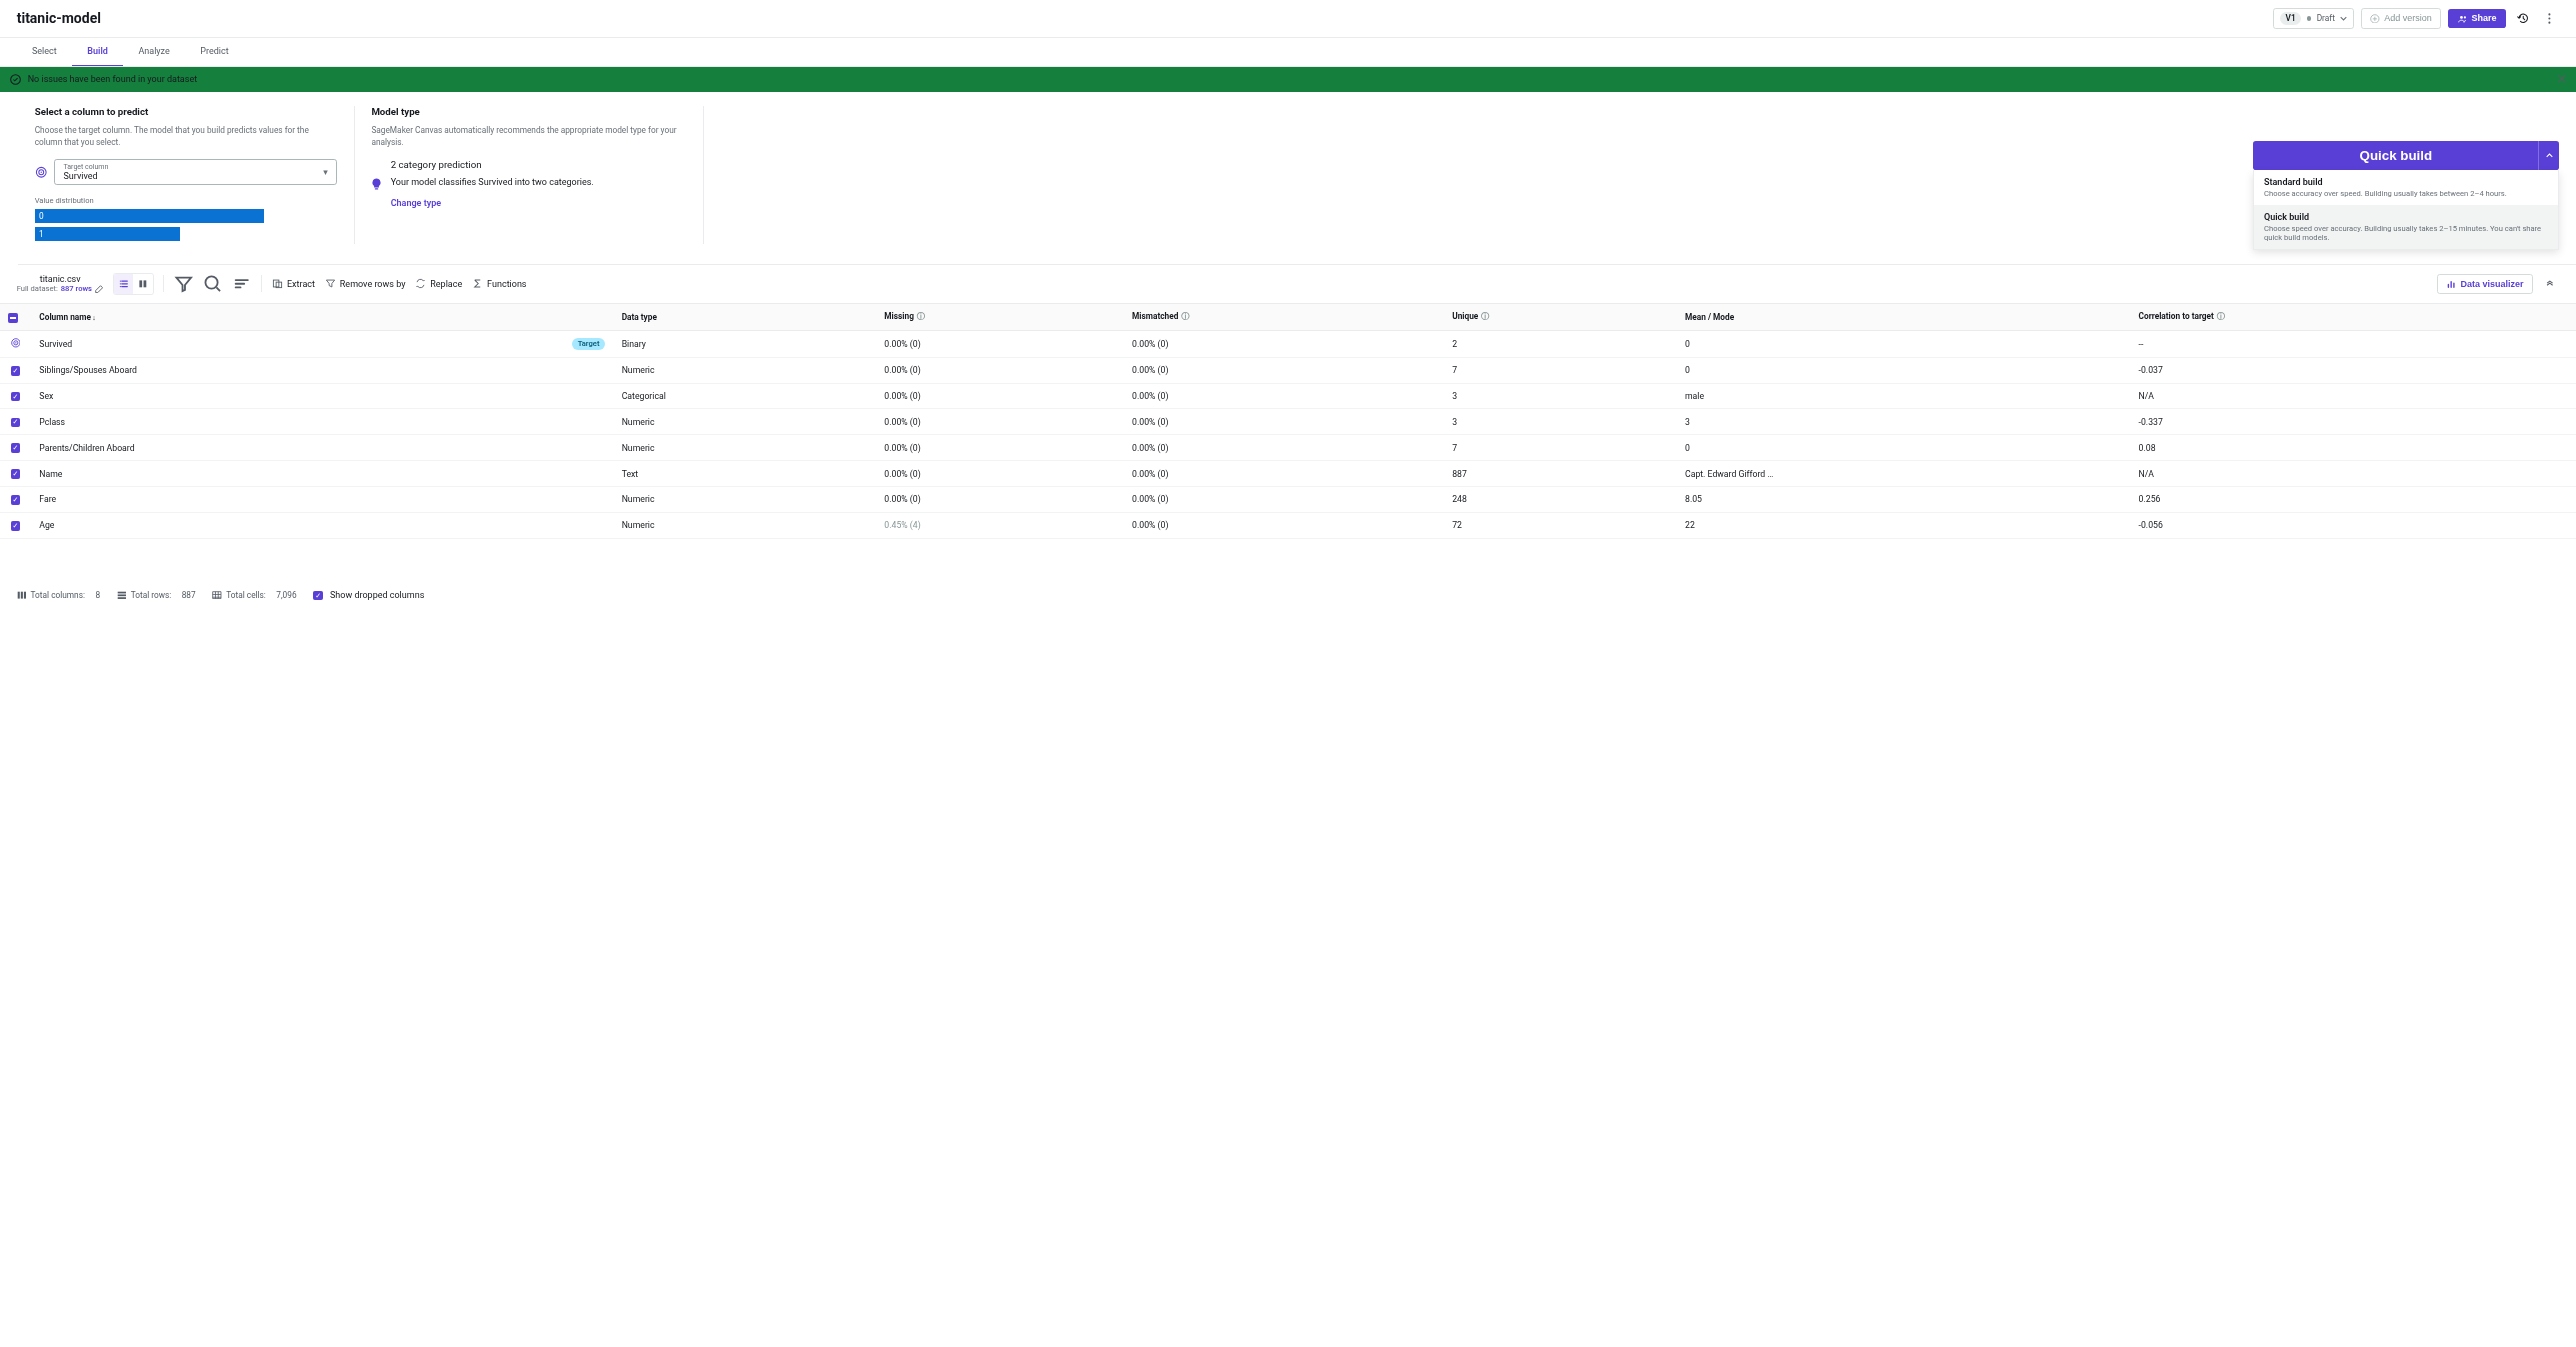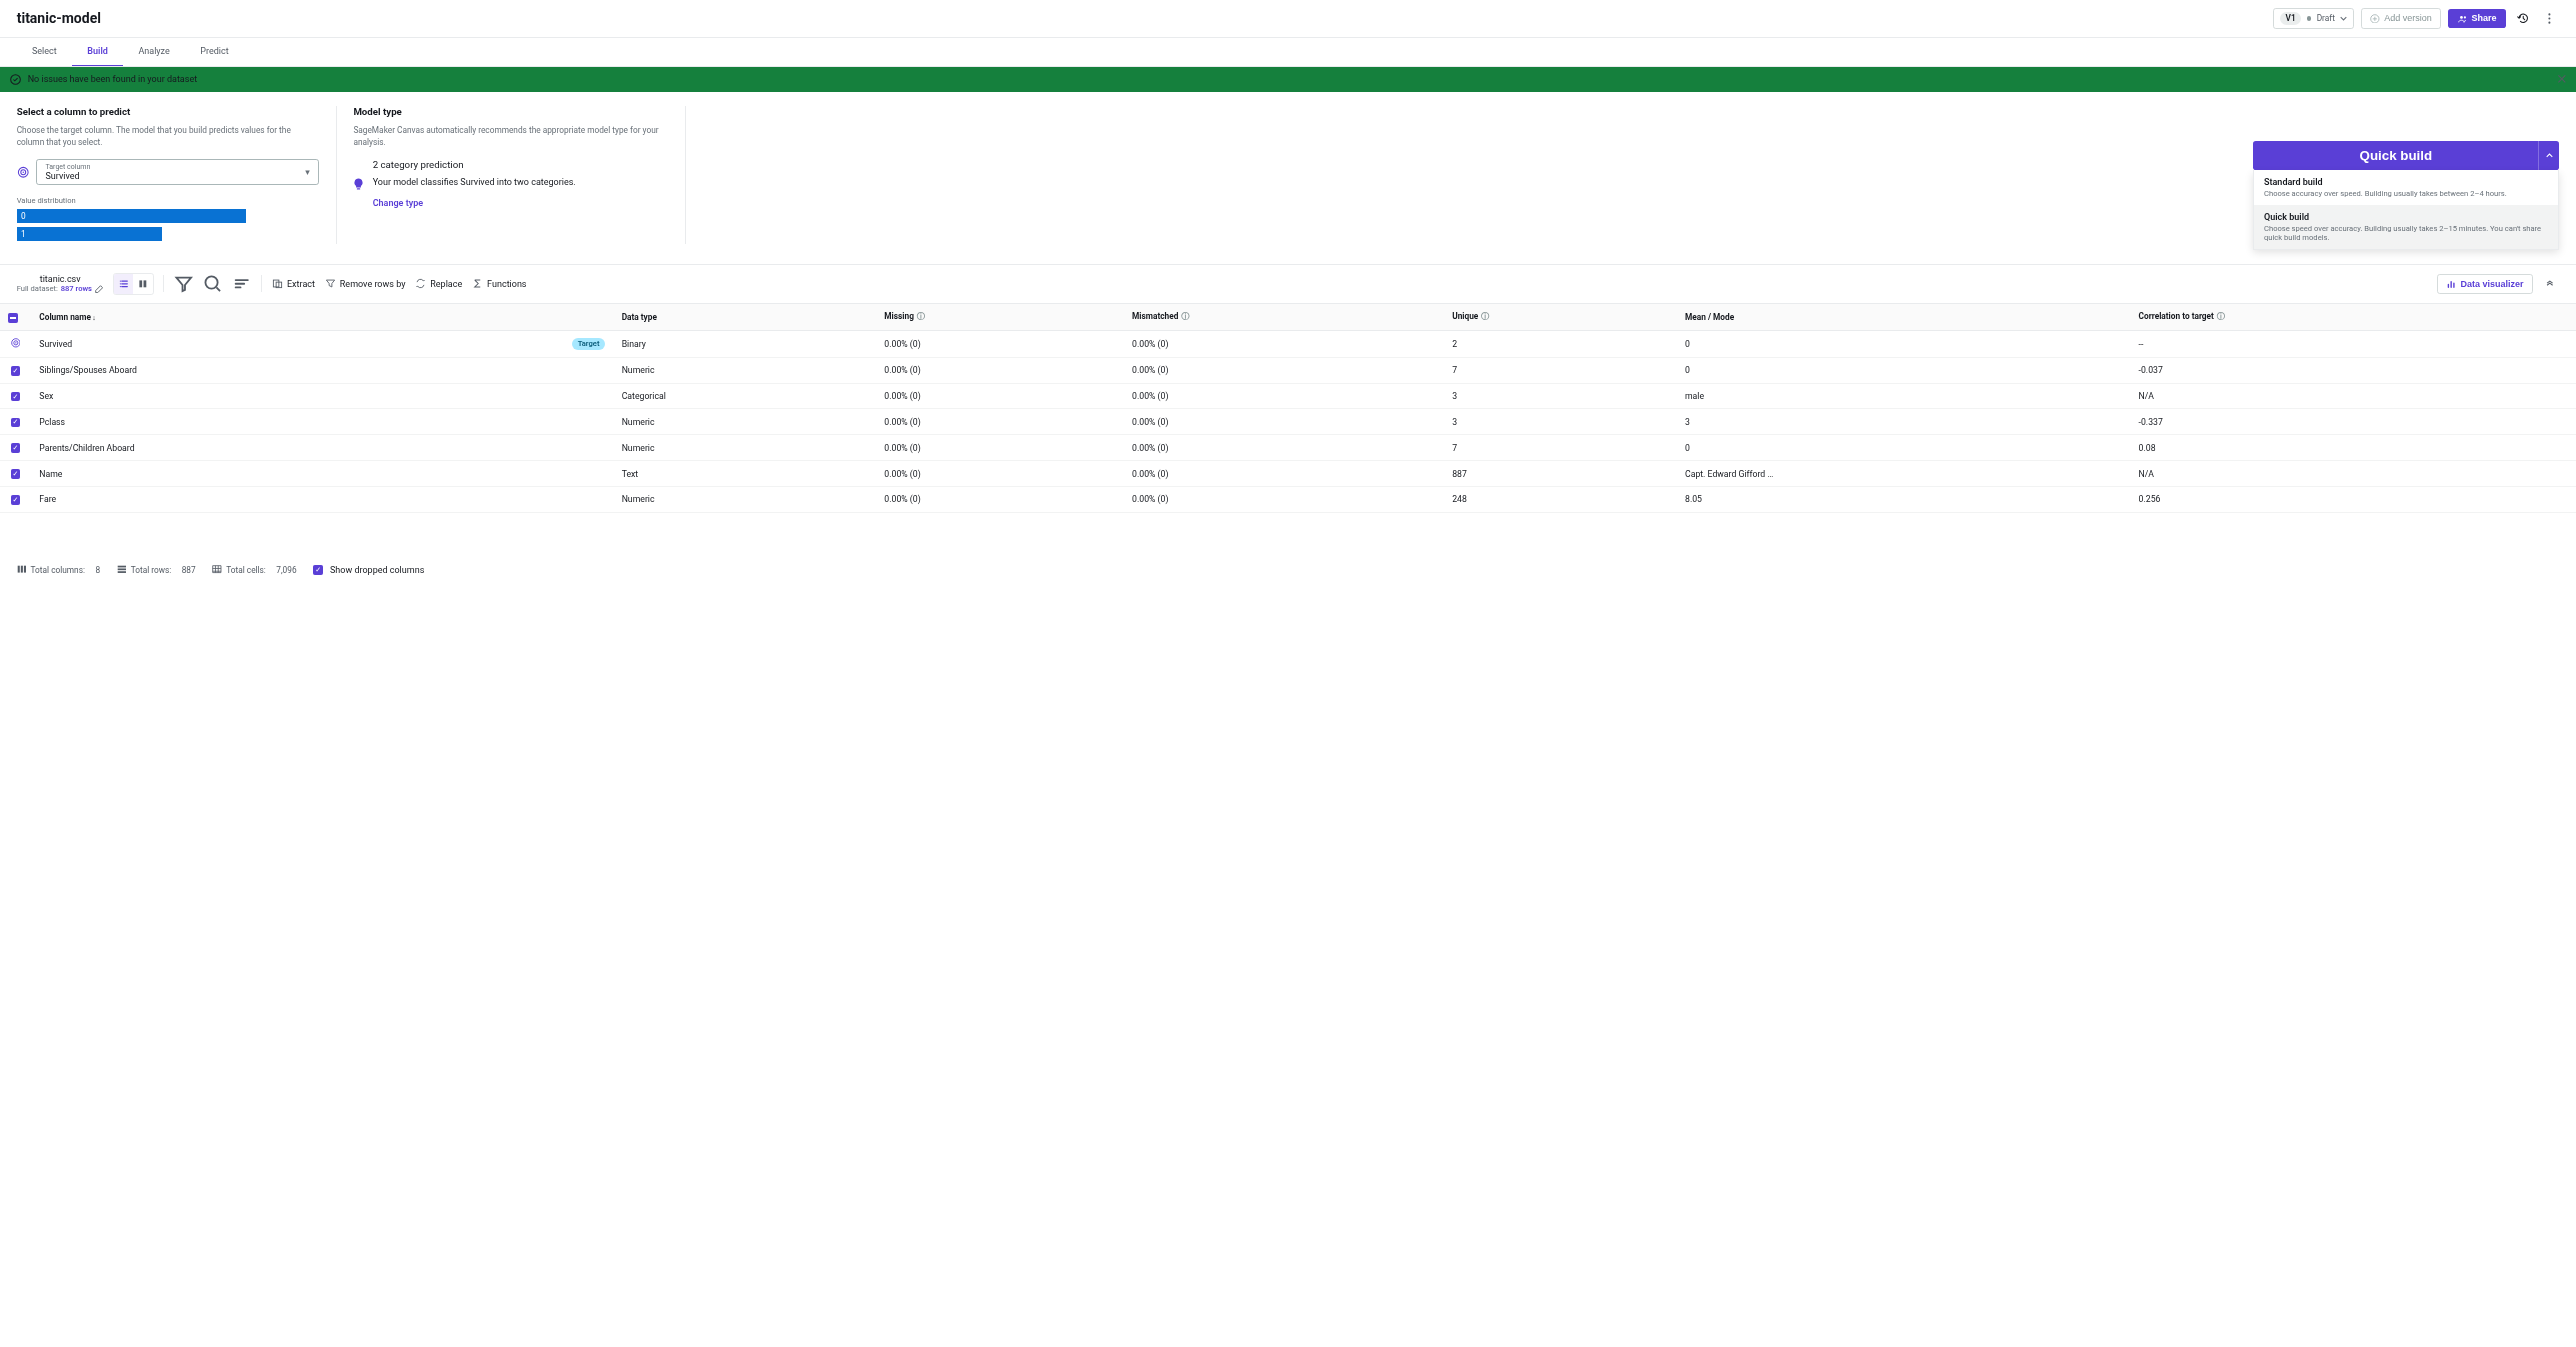--- a/index.html
+++ b/index.html
@@ -21,21 +21,21 @@
 .tabs { display: flex; border-bottom: 0.7px solid #e9ebed; padding: 0 16.7px; }
 .tab { padding: 8.3px 15.3px; cursor: pointer; color: #545b64; font-size: 9px; }
 .tab.active { color: #5a3fd6; font-weight: 600; border-bottom: 1.4px solid #5a3fd6; }
 
 
 .banner { display: flex; align-items: center; justify-content: space-between; padding: 7px 9.7px; background: #15803d; }
 .banner-left { display: flex; align-items: center; gap: 7px; }
 .banner-close { cursor: pointer; color: #545b64; font-size: 11px; }
 
 
-.config { display: flex; padding: 14px 16.7px 19.5px; gap: 16.7px; border-bottom: 0.7px solid #e9ebed; position: relative; }
+.config { display: flex; padding: 14px 16.7px 19.5px; gap: 16.7px; border-bottom: 0.7px solid #e9ebed; position: relative; margin-left: 18px; }
 .config-left { flex: 0 0 320px; border-right: 0.7px solid #e9ebed; padding-right: 16.7px; }
 .config-mid { flex: 0 0 333px; border-right: 0.7px solid #e9ebed; padding-right: 16.7px; }
 .config-right { flex: 1; display: flex; justify-content: flex-end; align-items: flex-start; padding-top: 35px; position: relative; }
 .section-title { font-weight: 700; font-size: 9.7px; margin-bottom: 7px; }
 .section-desc { color: #687078; font-size: 8.3px; line-height: 1.5; margin-bottom: 11px; }
 
 .target-row { display: flex; align-items: center; gap: 7px; }
 .target-icon-left { color: #5a3fd6; width: 12.5px; height: 12.5px; flex-shrink: 0; }
 .target-select { flex: 1; border: 0.7px solid #aab7b8; border-radius: 2.8px; padding: 2.8px 8.3px; display: flex; flex-direction: column; cursor: pointer; position: relative; }
 .target-select-label { font-size: 7px; color: #687078; }
@@ -398,20 +398,30 @@
       <tr>
     <td class="col-check"><span class="checkbox checked"></span></td>
     <td><span>Fare</span></td>
     <td>Numeric</td>
     <td class="">0.00% (0)</td>
     <td>0.00% (0)</td>
     <td>248</td>
     <td>8.05</td>
     <td>0.256</td>
       </tr>
+      <tr>
+    <td class="col-check"><span class="checkbox checked"></span></td>
+    <td><span>Age</span></td>
+    <td>Numeric</td>
+    <td class="muted">0.45% (4)</td>
+    <td>0.00% (0)</td>
+    <td>72</td>
+    <td>22</td>
+    <td>-0.056</td>
+      </tr>
     </tbody>
 </table>
 
 <div class="footer">
   <div class="footer-item">
     <svg width="9.7" height="8.3" viewBox="0 0 14 12">
         <rect x="1" y="1" width="3" height="10" fill="#545b64"></rect>
         <rect x="5.5" y="1" width="3" height="10" fill="#545b64"></rect>
         <rect x="10" y="1" width="3" height="10" fill="#545b64"></rect>
       </svg>

